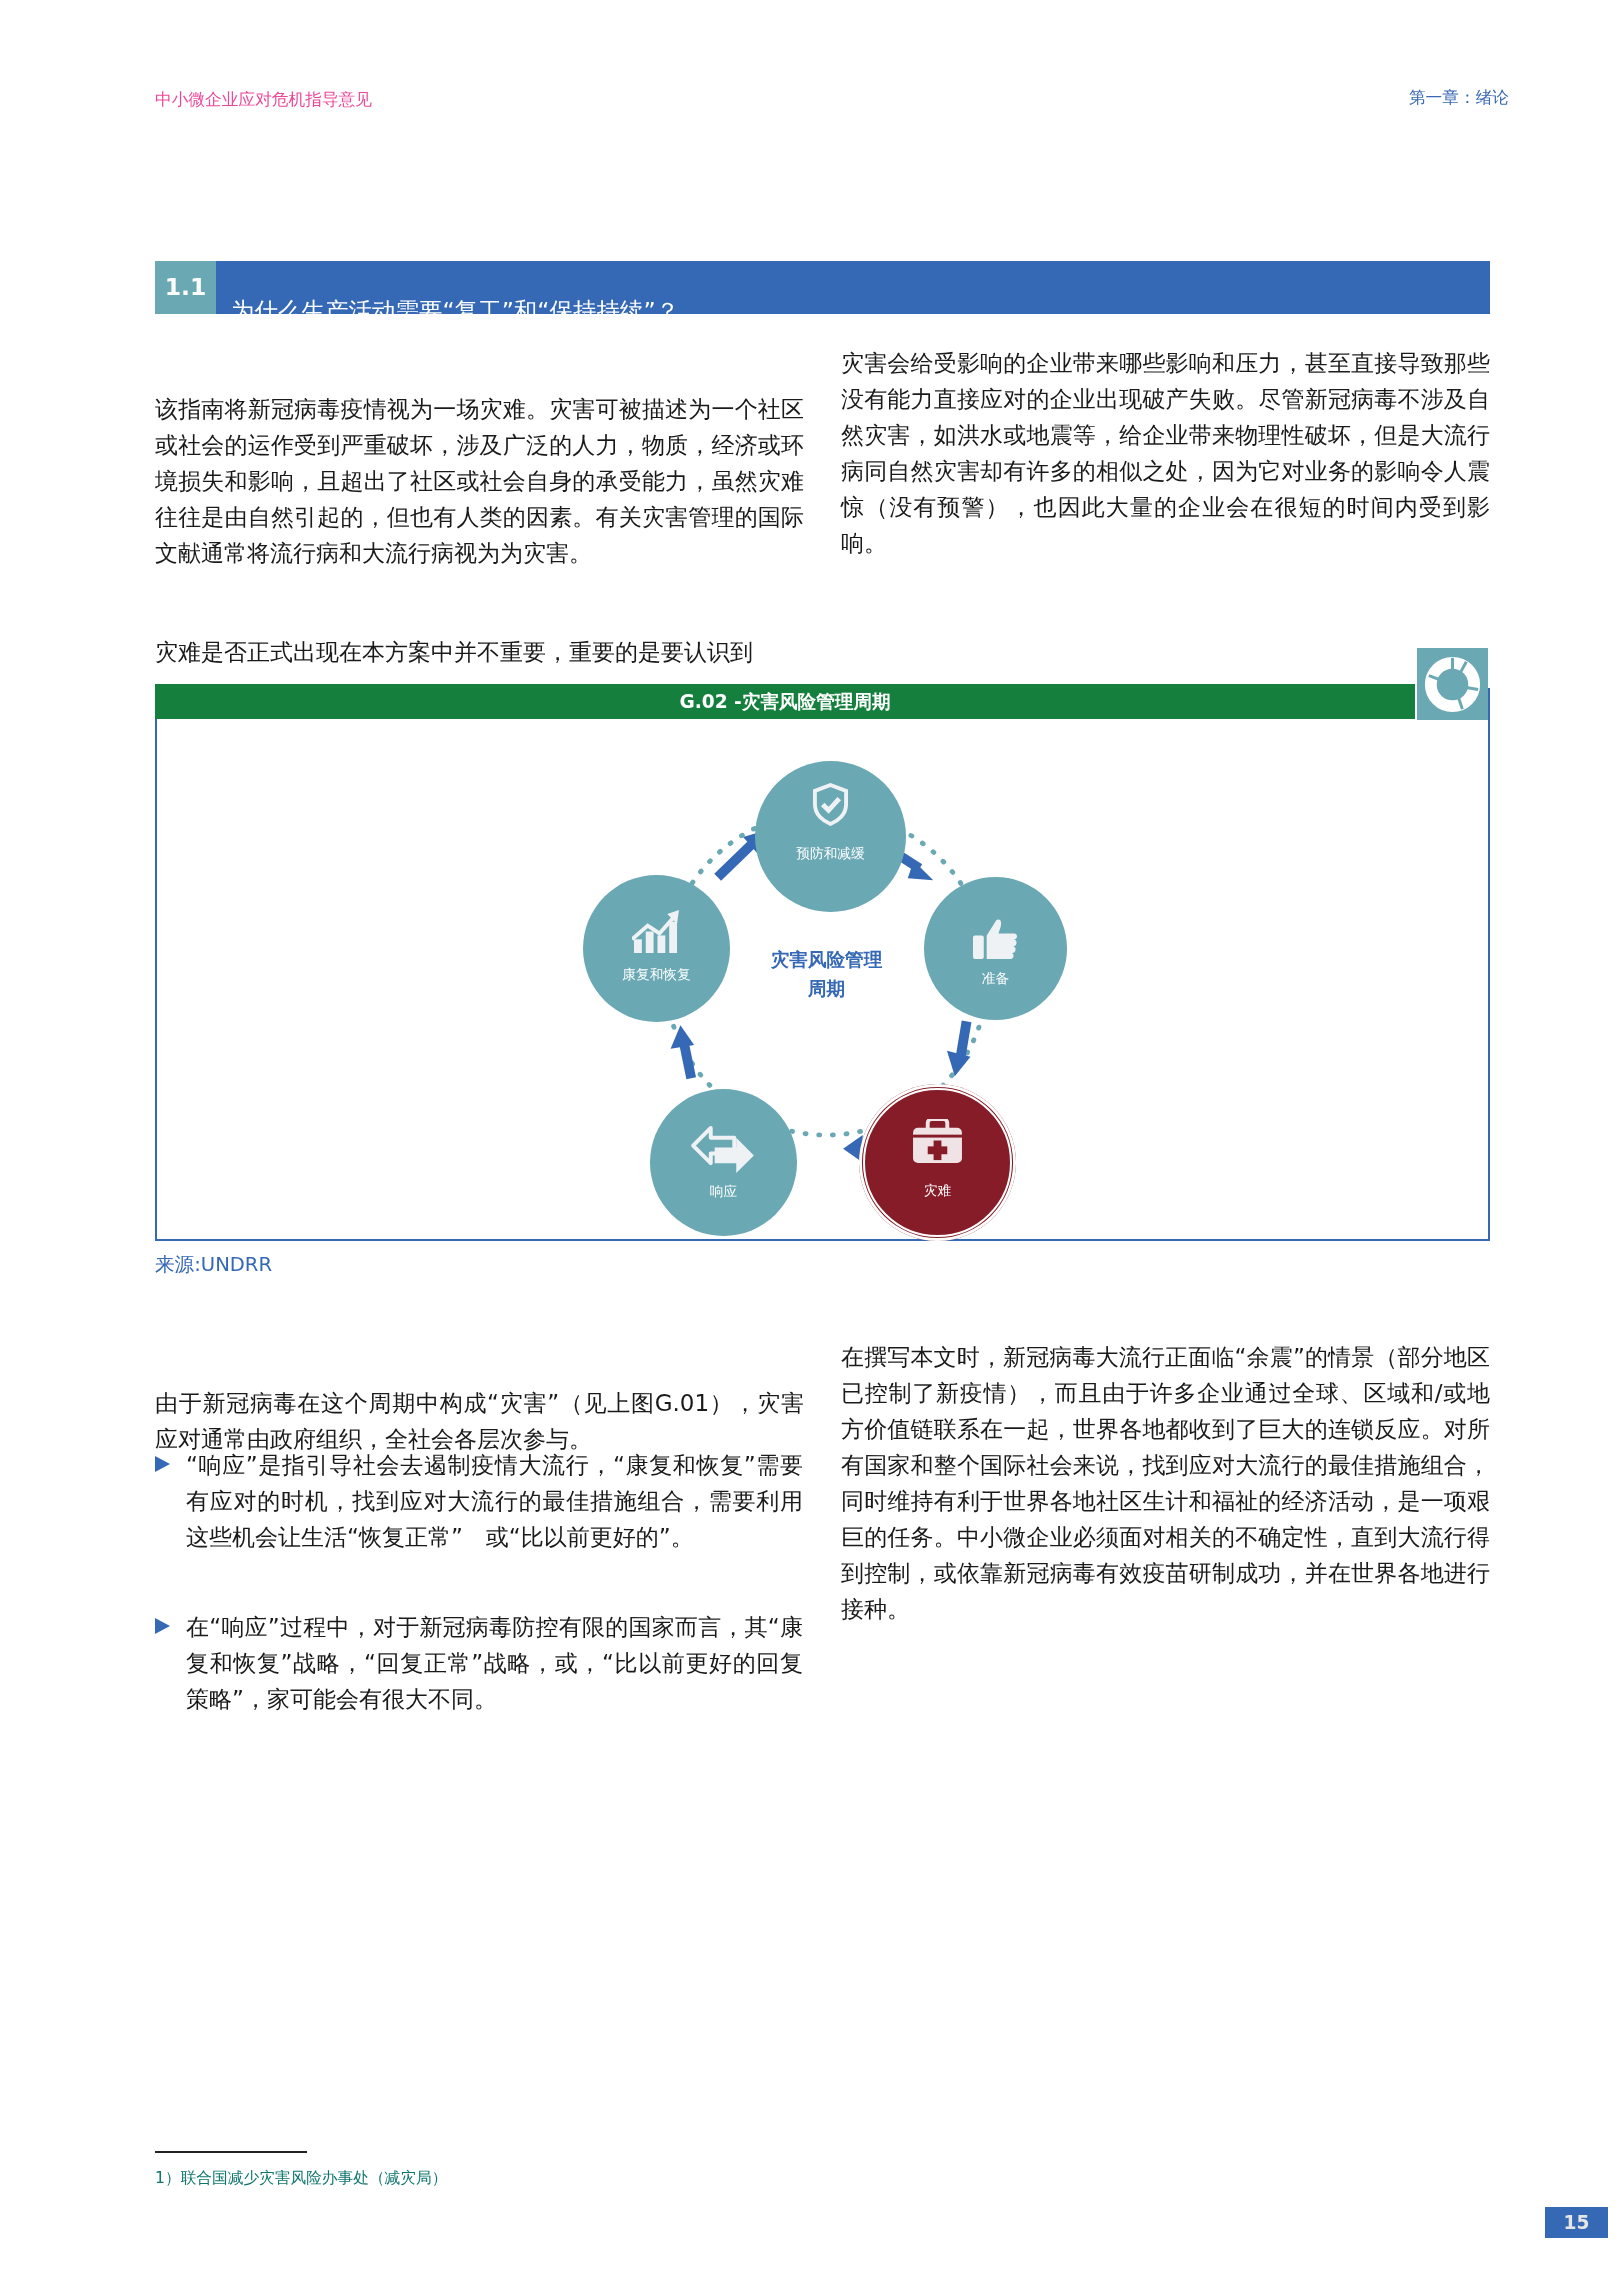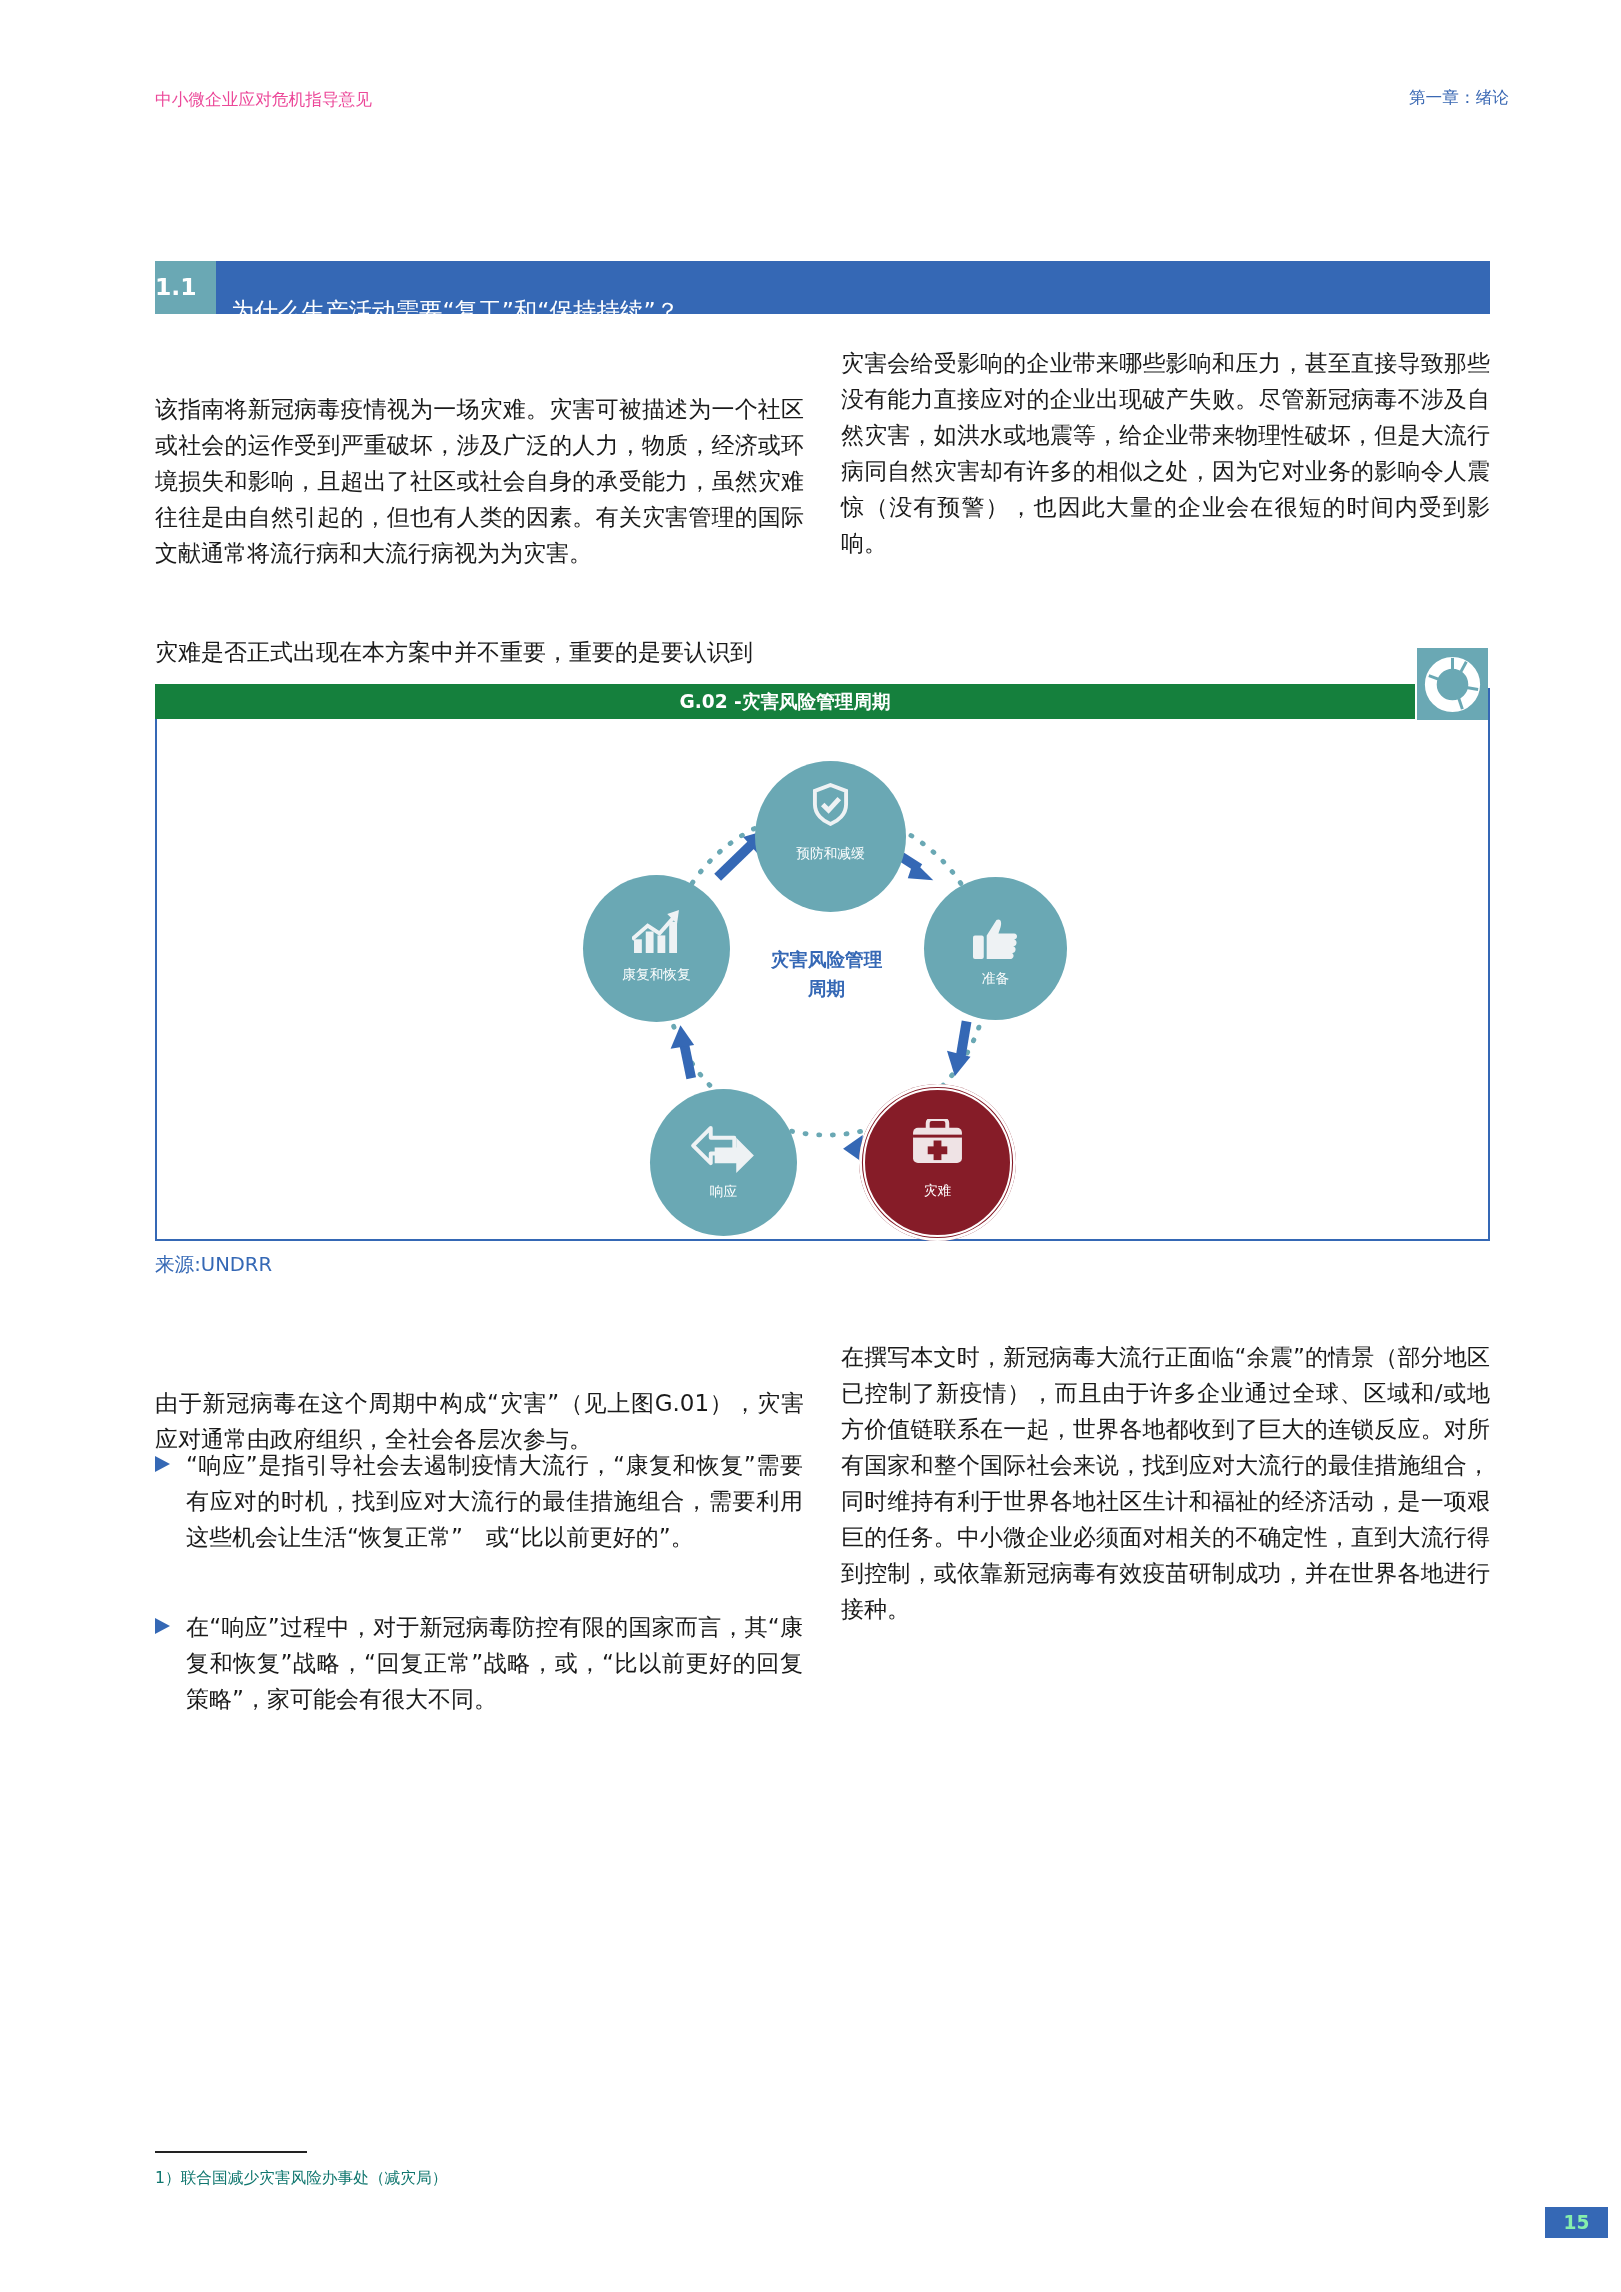--- a/index.html
+++ b/index.html
@@ -4,21 +4,21 @@
 <style>
   html, body { margin: 0; padding: 0; background: #ffffff; }
   body { width: 1621px; height: 2293px; position: relative; overflow: hidden;
          font-family: "DejaVu Sans", "Liberation Sans", sans-serif; color: #1a1a1a; }
   .abs { position: absolute; }
   .running-left { left: 155px; top: 88px; font-size: 16.7px; color: #ec4899; }
   .running-right { right: 112px; top: 86px; font-size: 16.7px; color: #3a68b3; }
 
   .section-bar { left: 155px; top: 261px; width: 1335px; height: 53px; background: #3568b5; }
   .section-num { position: absolute; left: 0; top: 0; width: 61px; height: 53px; background: #6aa8b4;
-                 color: #fff; font-weight: bold; font-size: 23.5px; line-height: 53px; text-align: left; }
+                 color: #fff; font-weight: bold; font-size: 23.5px; line-height: 53px; text-align: center; }
   .section-title { position: absolute; left: 76px; top: 0; height: 53px; line-height: 53px;
                    color: #fff; font-size: 23.5px; margin-top: 24px; }
 
   .para { font-size: 23px; line-height: 36px; text-align: justify; color: #1a1a1a; }
   .col-left { left: 155px; width: 649px; margin-top: 46px; }
   .col-right { left: 841px; width: 649px; }
 
   .fig-box { left: 155px; top: 688px; width: 1331px; height: 551px; border: 2.9px solid #3568b5; border-top: none; background: #fff; }
   .fig-header { left: 155px; top: 684px; width: 1260px; height: 35px; background: #15803d; color: #fff;
                 font-weight: bold; font-size: 18.6px; line-height: 35px; text-align: center; }
@@ -32,21 +32,21 @@
 
   .source { left: 155px; top: 1251px; font-size: 19.6px; color: #3568b5; }
 
   .bullet { position: absolute; }
   .bullet .tri { position: absolute; left: 0; top: 8.8px; width: 0; height: 0;
                  border-top: 8.8px solid transparent; border-bottom: 8.8px solid transparent; border-left: 15.7px solid #3568b5; }
   .bullet .txt { position: absolute; left: 31px; width: 617px; }
 
   .fn-rule { left: 155px; top: 2151px; width: 152px; height: 2px; background: #222; }
   .footnote { left: 155px; top: 2168px; font-size: 15.7px; color: #0f766e; }
-  .page-num { left: 1545px; top: 2207px; width: 63px; height: 31px; background: #3568b5; color: #86efac;
+  .page-num { left: 1545px; top: 2207px; width: 63px; height: 31px; background: #3568b5; color: #e5e5e5;
               font-weight: bold; font-size: 18.6px; line-height: 31px; text-align: center; }
 </style>
 </head>
 <body>
 
 <div class="abs running-left">中小微企业应对危机指导意见</div>
 <div class="abs running-right">第一章：绪论</div>
 
 <div class="abs section-bar">
   <div class="section-num">1.1</div>

